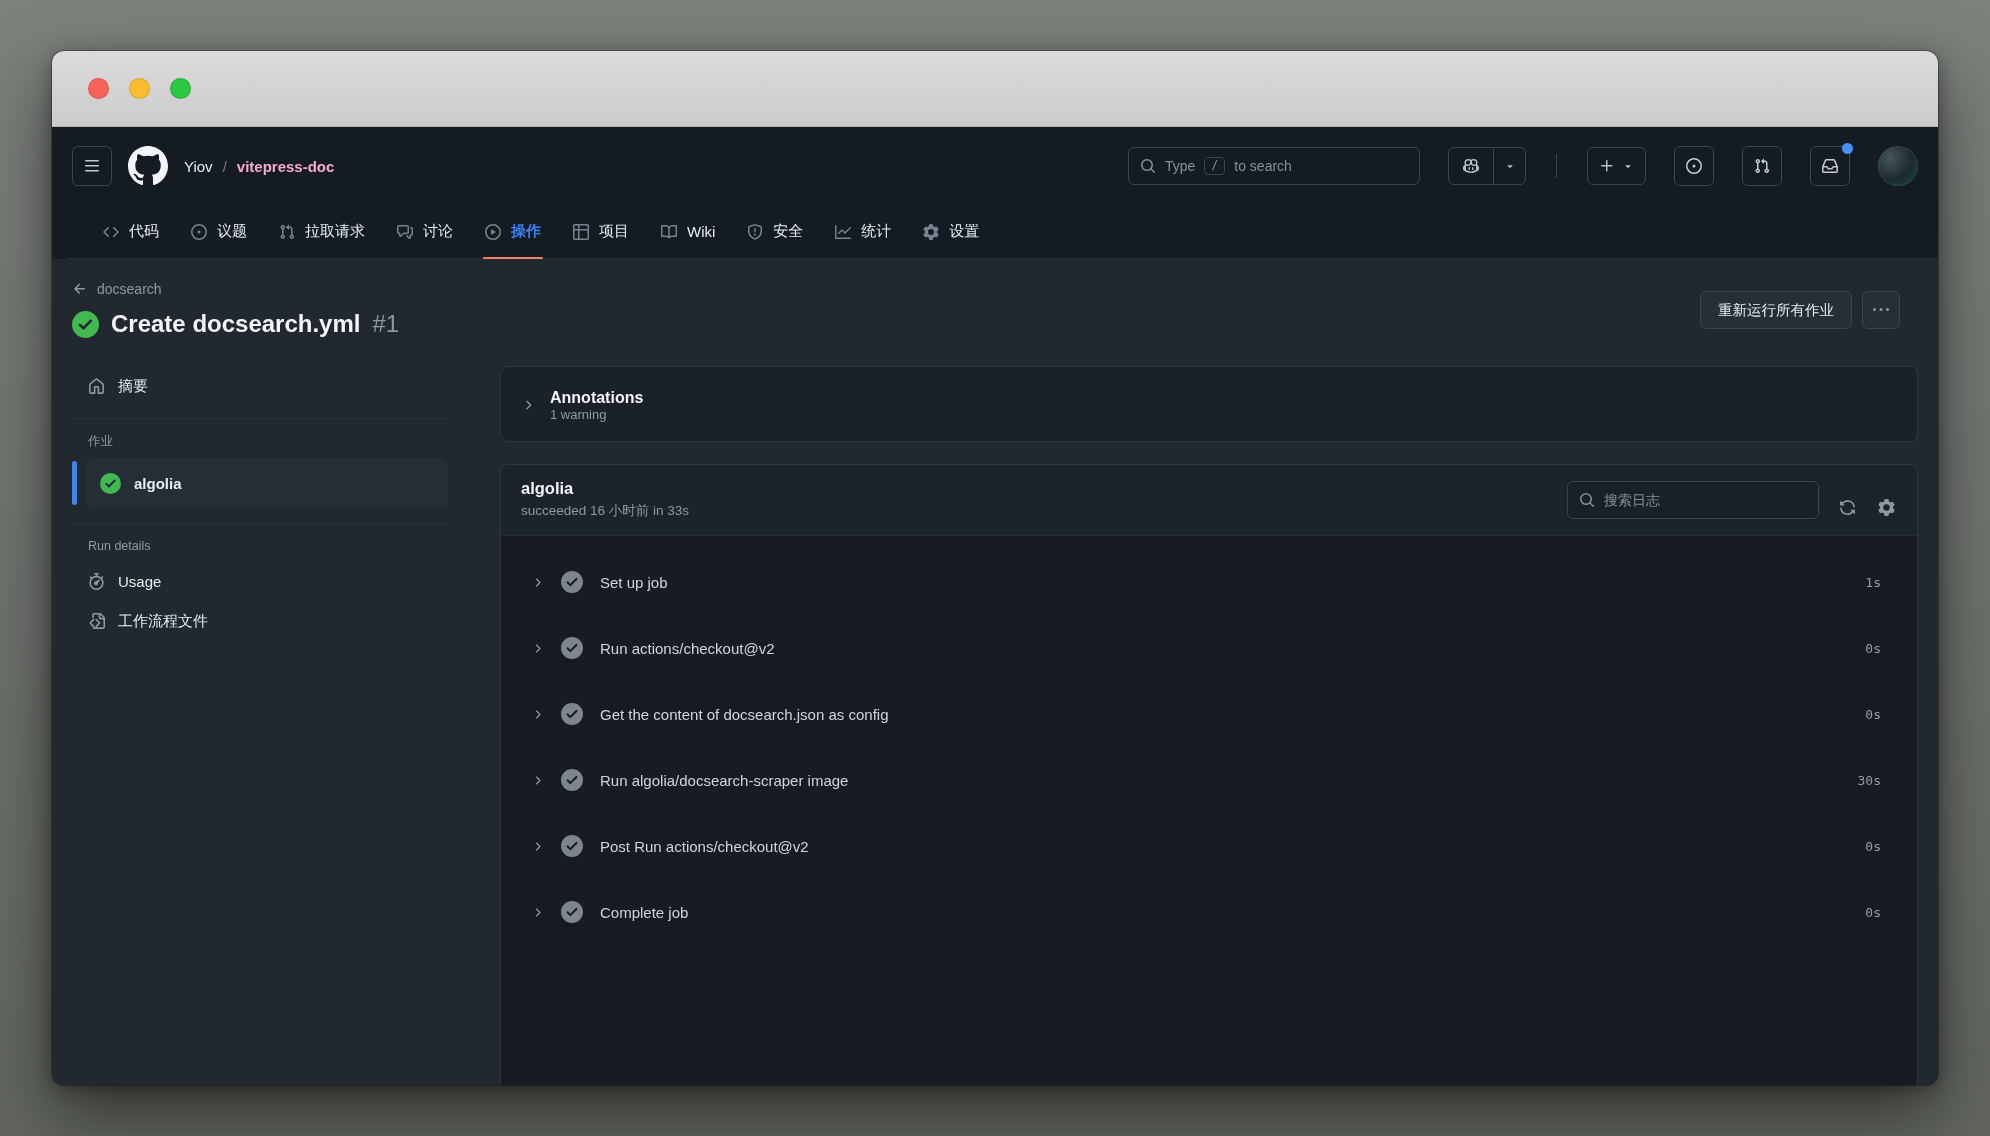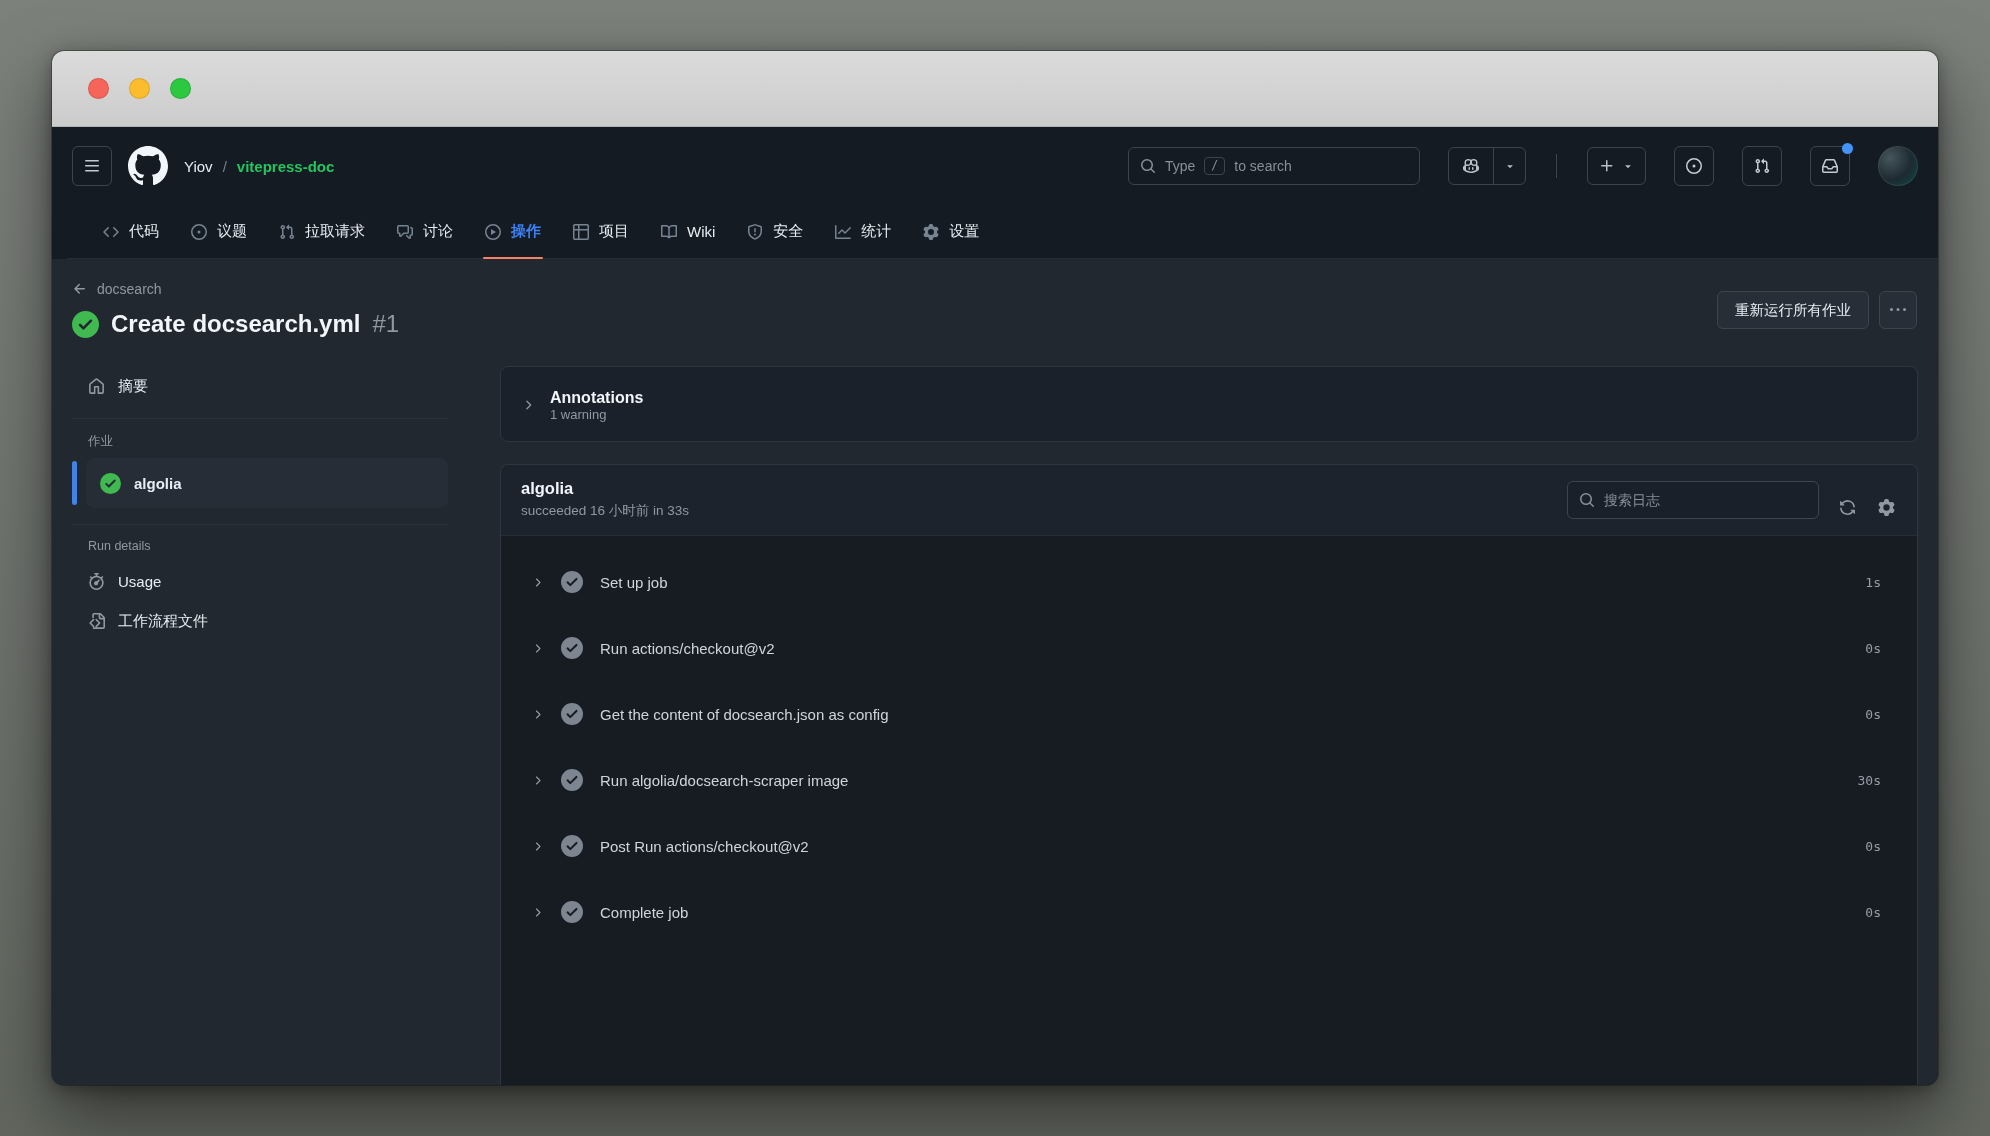--- a/index.html
+++ b/index.html
@@ -37,21 +37,21 @@
     width:40px; height:40px; flex:0 0 auto; background:transparent;
     border:1px solid #3d444d; border-radius:6px; color:#c2cad3;
     display:flex; align-items:center; justify-content:center; cursor:pointer; position:relative;
   }
   .icon-btn svg { width:16px; height:16px; }
   .gh-logo { width:40px; height:40px; color:#f0f6fc; display:flex; align-items:center; cursor:pointer; }
   .gh-logo svg { width:40px; height:40px; }
   .breadcrumb { display:flex; align-items:center; gap:10px; font-size:15px; white-space:nowrap; }
   .breadcrumb a { color:#e6edf3; text-decoration:none; cursor:pointer; }
   .breadcrumb .sep { color:#767f8a; }
-  .breadcrumb .repo { font-weight:700; color:#22c55e; }
+  .breadcrumb .repo { font-weight:700; color:#f9a8d4; }
   .header-right { margin-left:auto; display:flex; align-items:center; gap:28px; }
   .search-box {
     width:292px; height:38px; border:1px solid #3d444d; border-radius:6px;
     display:flex; align-items:center; gap:9px; padding:0 11px;
     color:#878f99; font-size:14px; cursor:text; background:#151b23;
   }
   .search-box svg { width:16px; height:16px; flex:0 0 auto; }
   .search-box kbd {
     font-family:"DejaVu Sans Mono", monospace; font-size:11.5px; color:#878f99;
     border:1px solid #3d444d; border-radius:4px; padding:1px 6px 2px; line-height:1.2;
@@ -98,21 +98,21 @@
   .run-header { position:relative; padding-top:22px; }
   .back {
     display:inline-flex; align-items:center; gap:9px; color:#9198a1; font-size:14px;
     text-decoration:none; cursor:pointer;
   }
   .back svg { width:16px; height:16px; }
   .title-row { display:flex; align-items:center; gap:12px; margin-top:9px; }
   .title-row svg.check { width:27px; height:27px; color:var(--success-green,#3fb950); flex:0 0 auto; }
   .title-row h1 { font-size:24px; font-weight:700; color:#f0f6fc; }
   .title-row .run-no { font-size:24px; font-weight:400; color:#9198a1; }
-  .run-actions { position:absolute; right:1px; top:32px; display:flex; gap:10px; }
+  .run-actions { position:absolute; right:18px; top:32px; display:flex; gap:10px; }
   .btn-secondary {
     height:38px; padding:0 17px; background:#272e38; border:1px solid #3d444d; border-radius:6px;
     color:#e6edf3; font-size:14.5px; font-family:inherit; cursor:pointer; display:flex; align-items:center;
   }
   .btn-kebab {
     width:38px; height:38px; background:#272e38; border:1px solid #3d444d; border-radius:6px;
     color:#9198a1; cursor:pointer; display:flex; align-items:center; justify-content:center;
   }
   .btn-kebab svg { width:16px; height:16px; }
   .content { flex:1; min-height:0; display:flex; gap:52px; margin-top:28px; }

